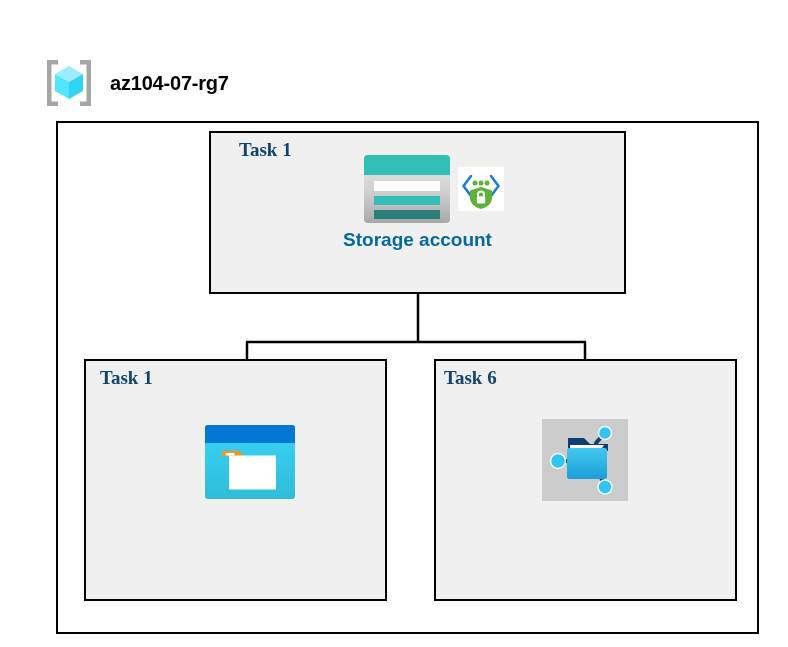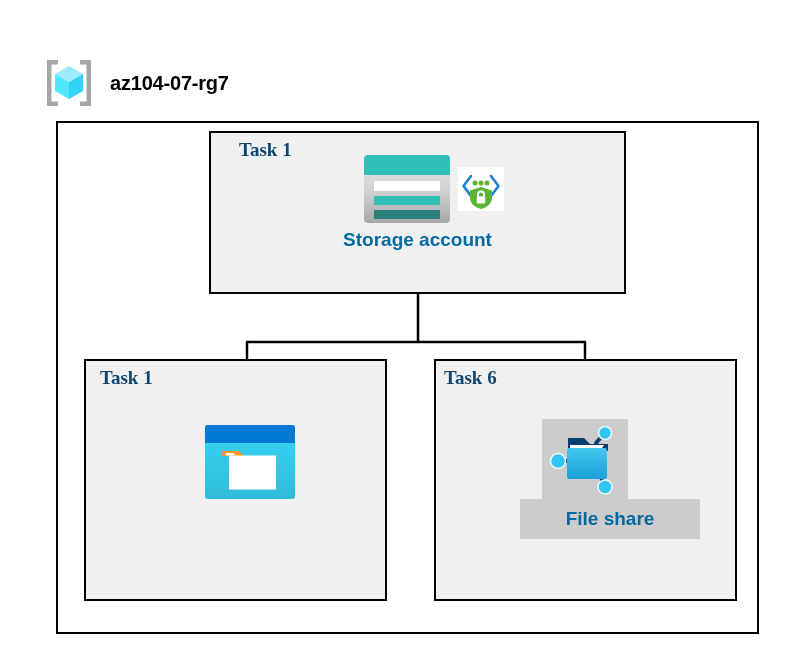--- a/index.html
+++ b/index.html
@@ -238,15 +238,14 @@
 
     <path d="M24 24 H58 L54 30 H24 Z" fill="#ffffff"></path>
 
     <rect x="21" y="27" width="40" height="31" rx="2.5" fill="url(#gShareFolder)"></rect>
 
     <circle cx="59" cy="12" r="6.5" fill="#32c5f4" stroke="#eaf7fd" stroke-width="1.6"></circle>
     <circle cx="12" cy="40" r="7.5" fill="#32c5f4" stroke="#eaf7fd" stroke-width="1.6"></circle>
     <circle cx="59" cy="66" r="7" fill="#32c5f4" stroke="#eaf7fd" stroke-width="1.6"></circle>
   </svg>
 
-  <div id="fileshare-label" class="node-label">File share</div>
 
 </div>
 
 </body></html>

